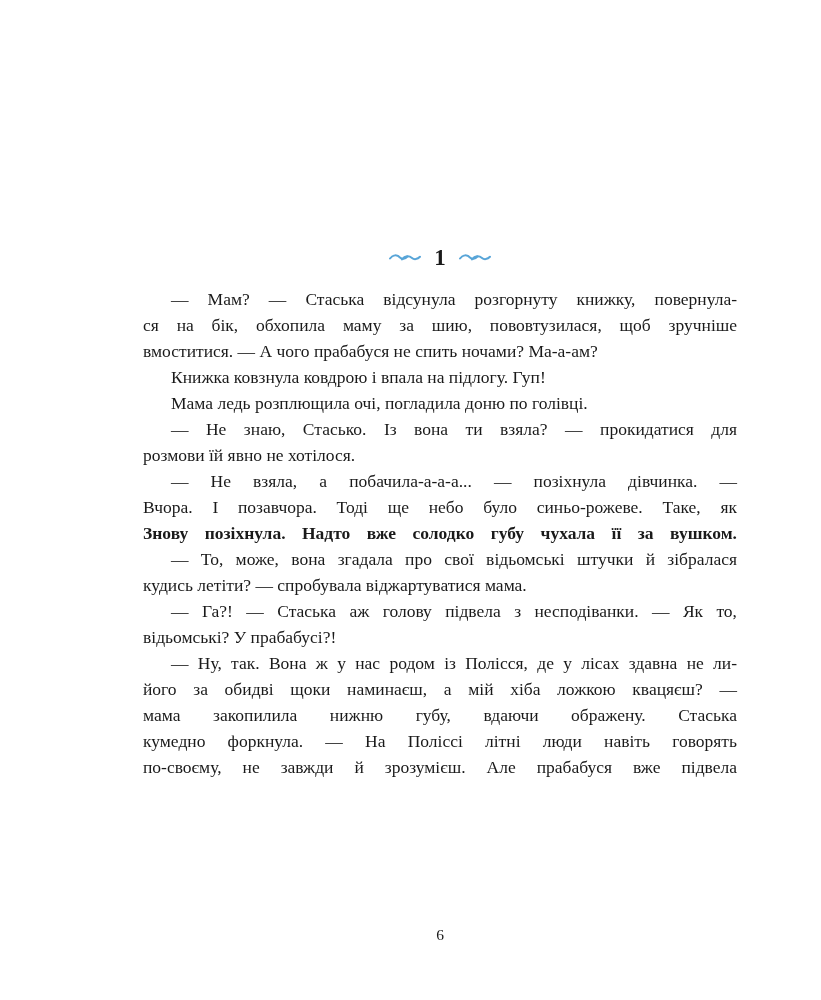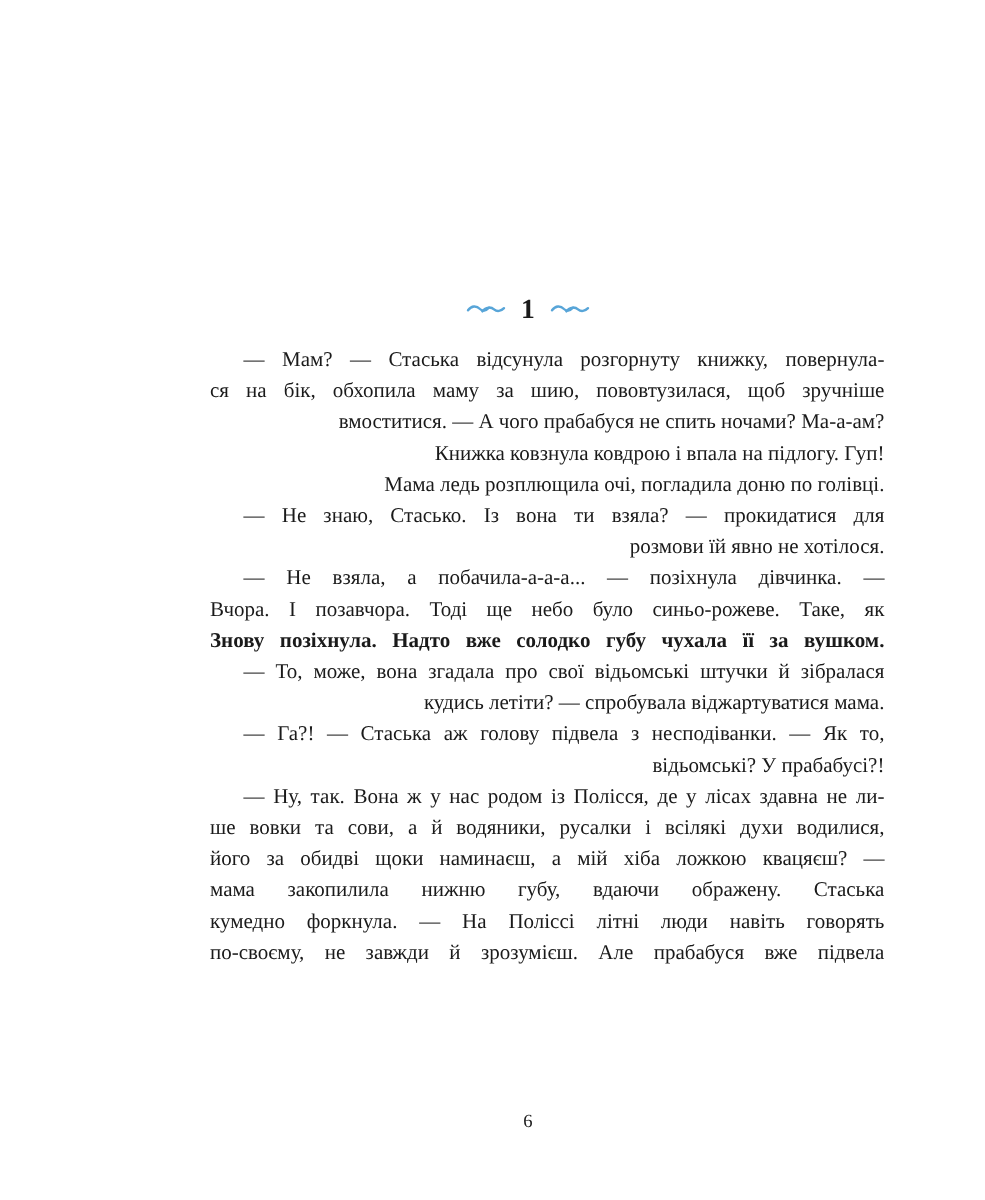--- a/index.html
+++ b/index.html
@@ -39,33 +39,32 @@
   .wave-icon {
     display: inline-block;
     line-height: 0;
   }
   .lines {
     margin-top: 15px;
   }
   .line {
     font-size: 17.5px;
     line-height: 26px;
-    text-align: right;
+    text-align: left;
     color: #1a1a1a;
   }
   .line.indent {
     text-indent: 28px;
   }
   .line.bold {
     font-weight: bold;
   }
   .line.justify {
     text-align: justify;
     text-align-last: justify;
-    margin-left: 32px;
   }
   .page-number {
     position: absolute;
     left: 143px;
     top: 926px;
     width: 594px;
     text-align: center;
     font-size: 15.5px;
     color: #1a1a1a;
   }
@@ -101,21 +100,20 @@
         <div class="line indent justify">— Не знаю, Стасько. Із вона ти взяла? — прокидатися для</div>
         <div class="line">розмови їй явно не хотілося.</div>
         <div class="line indent justify">— Не взяла, а побачила-а-а-а... — позіхнула дівчинка. —</div>
         <div class="line justify">Вчора. І позавчора. Тоді ще небо було синьо-рожеве. Таке, як</div>
         <div class="line bold justify">Знову позіхнула. Надто вже солодко губу чухала її за вушком.</div>
         <div class="line indent justify">— То, може, вона згадала про свої відьомські штучки й зібралася</div>
         <div class="line">кудись летіти? — спробувала віджартуватися мама.</div>
         <div class="line indent justify">— Га?! — Стаська аж голову підвела з несподіванки. — Як то,</div>
         <div class="line">відьомські? У прабабусі?!</div>
         <div class="line indent justify">— Ну, так. Вона ж у нас родом із Полісся, де у лісах здавна не ли-</div>
-        <div class="line justify">ше вовки та сови, а й водяники, русалки і всілякі духи водилися,</div>
         <div class="line justify">його за обидві щоки наминаєш, а мій хіба ложкою квацяєш? —</div>
         <div class="line justify">мама закопилила нижню губу, вдаючи ображену. Стаська</div>
         <div class="line justify">кумедно форкнула. — На Поліссі літні люди навіть говорять</div>
         <div class="line justify">по-своєму, не завжди й зрозумієш. Але прабабуся вже підвела</div>
       </div>
 
   </div>
 
   <div class="page-number">6</div>
 </div>

